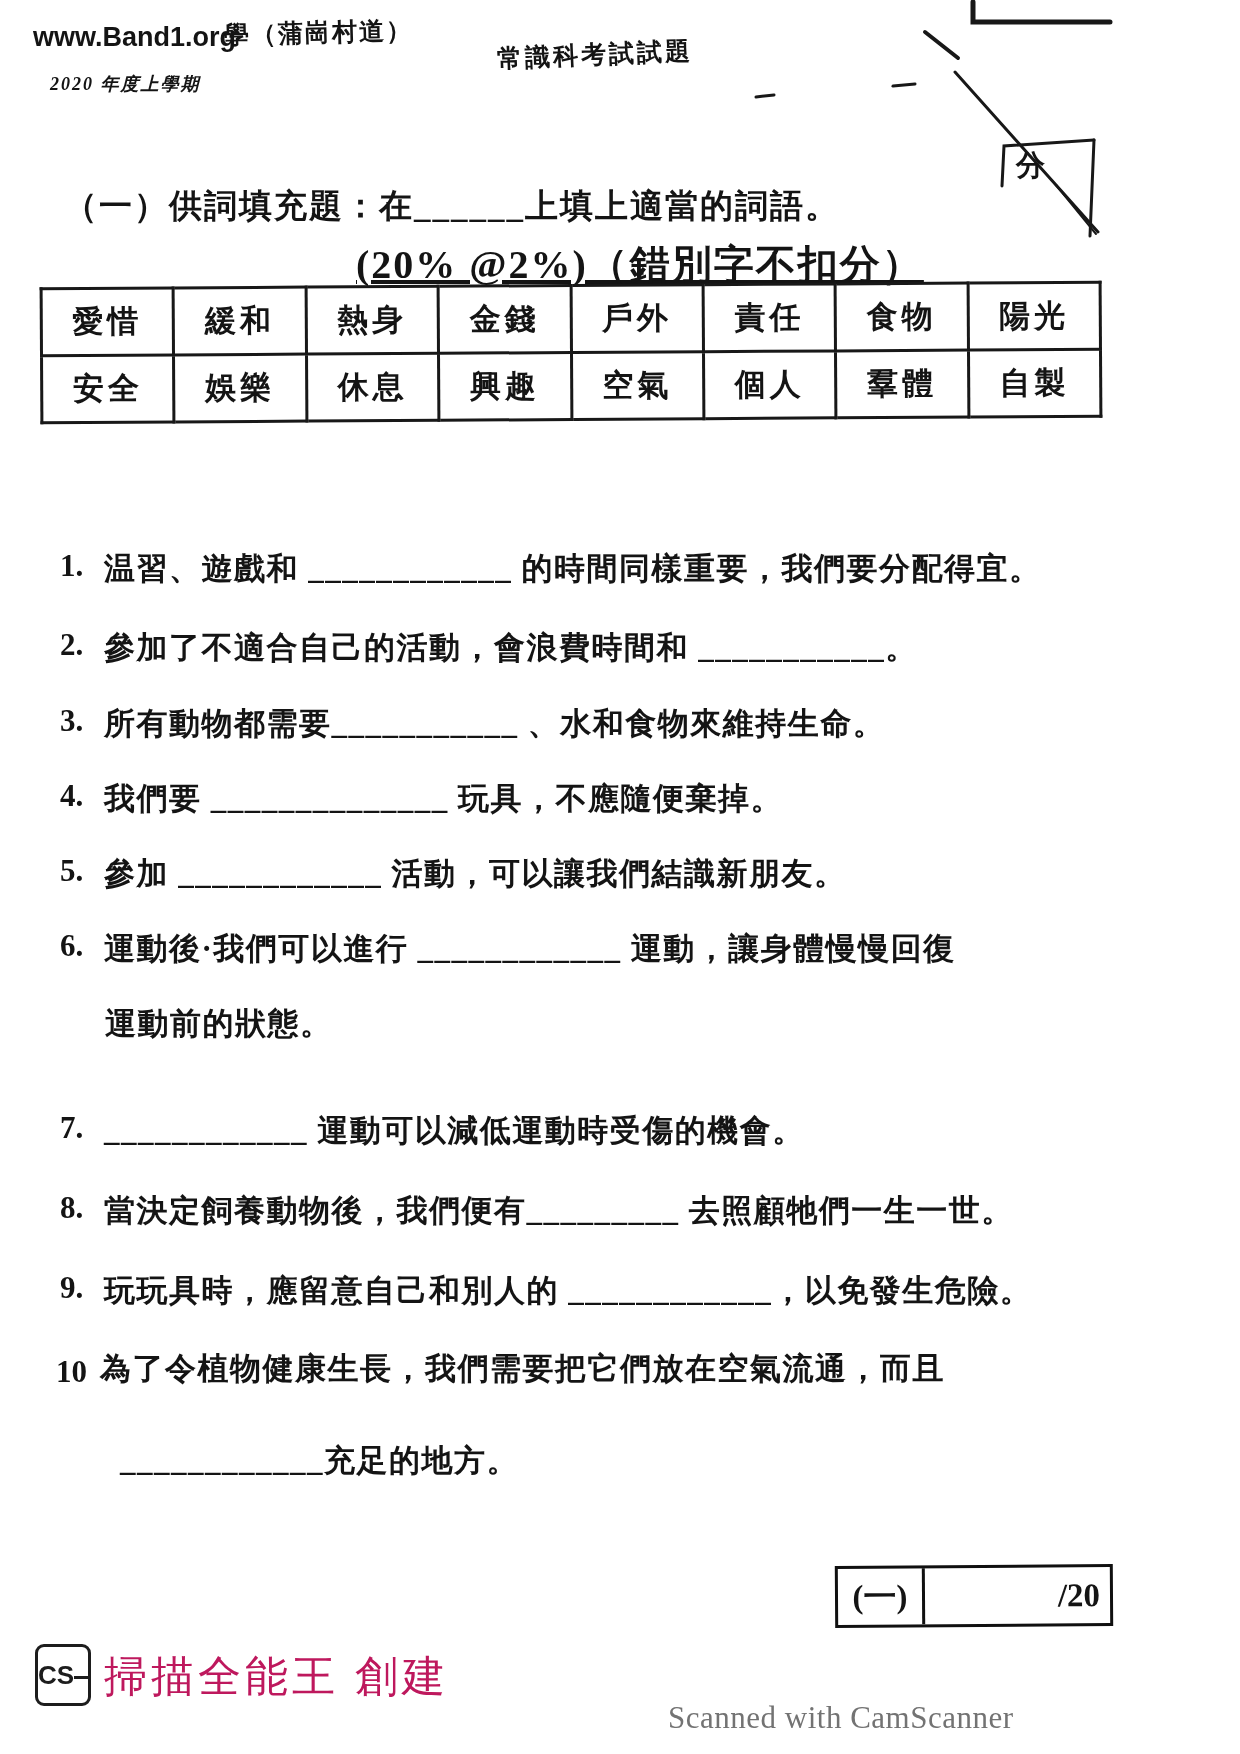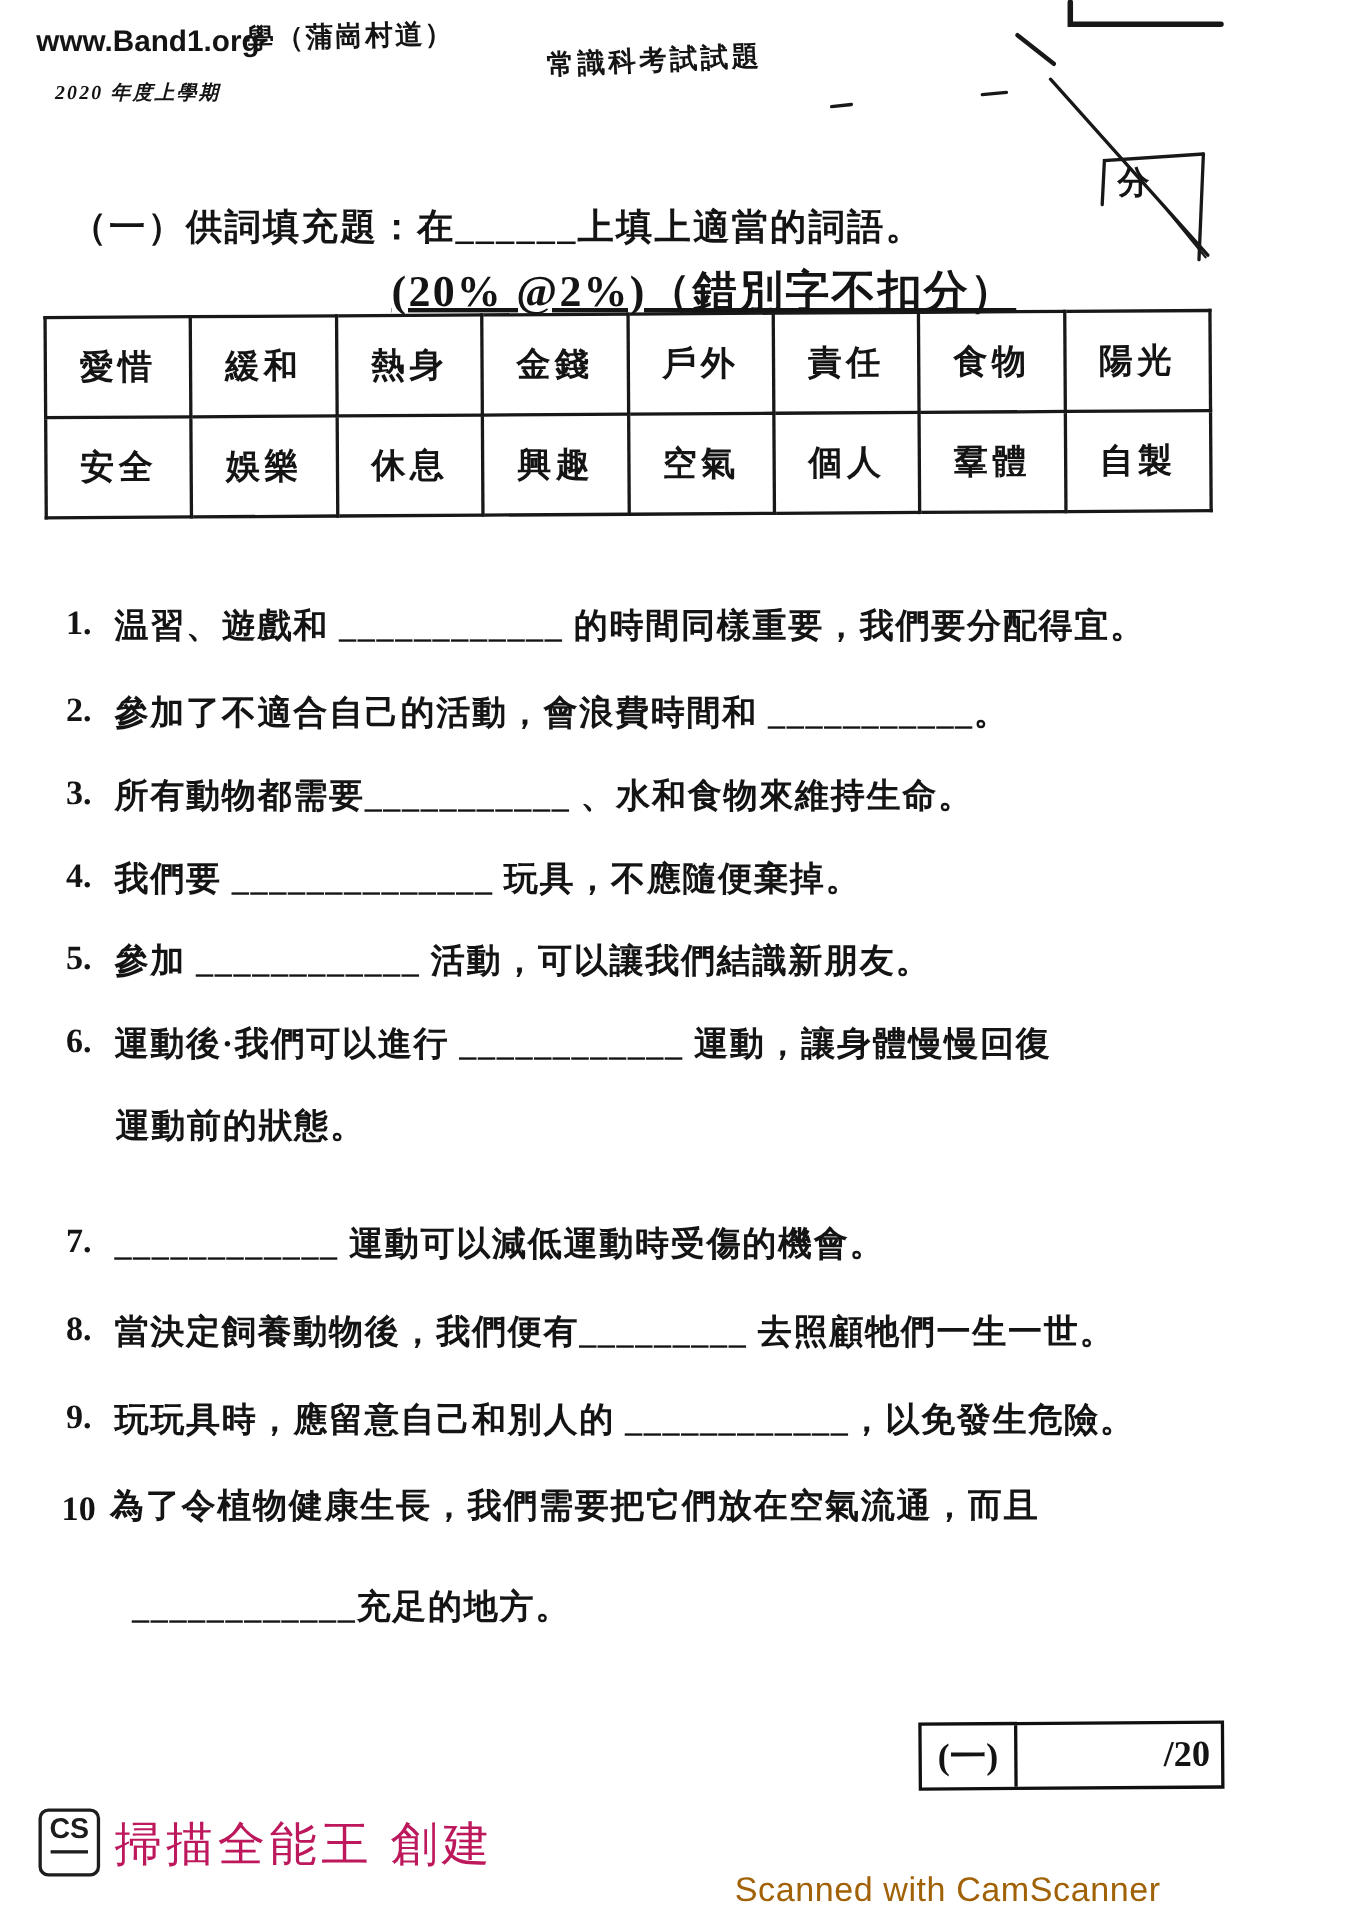--- a/index.html
+++ b/index.html
@@ -18,43 +18,43 @@
   .corner-mark{left:1016px;top:146px;font-size:29px;font-weight:700;}
 
   
   .heading{left:64px;top:184px;font-size:33px;font-weight:700;letter-spacing:2px;}
   .subheading{left:356px;top:237px;font-size:40px;font-weight:700;letter-spacing:2px;text-decoration:underline;}
 
   
   .word-bank{left:40px;top:284px;width:1062px;border-collapse:collapse;table-layout:fixed;
     transform:rotate(-0.35deg);}
   .word-bank td{border:3px solid #181818;height:56px;text-align:center;vertical-align:middle;
-    font-size:31px;font-weight:700;letter-spacing:4px;padding:16px;}
+    font-size:31px;font-weight:700;letter-spacing:4px;padding:4px;}
 
   
   .q-row{position:absolute;display:flex;white-space:nowrap;}
   .q-num{font-size:31px;font-weight:700;min-width:44px;}
   .q-text{font-size:31px;font-weight:700;letter-spacing:1.5px;}
 
   
   .score-box{left:835px;top:1565px;width:272px;height:56px;display:flex;border:3px solid #101010;transform:rotate(-0.4deg);}
   .score-box .cell1{width:84px;border-right:3px solid #101010;display:flex;align-items:center;justify-content:center;
     font-size:33px;font-weight:700;}
   .score-box .cell2{flex:1;display:flex;align-items:center;justify-content:flex-end;padding-right:10px;
     font-size:33px;font-weight:700;}
 
   
   .cs-logo{left:35px;top:1644px;width:50px;height:56px;border:3px solid #1d1d1d;border-radius:9px;
-    display:flex;flex-direction:column;align-items:center;justify-content:flex-start;
+    display:flex;flex-direction:row;align-items:center;justify-content:flex-end;
     font-family:"Liberation Sans","DejaVu Sans",sans-serif;font-weight:700;font-size:26px;color:#1d1d1d;}
   .cs-logo .bar{width:34px;height:0;border-top:3px solid #1d1d1d;margin-top:4px;}
   .created{left:104px;top:1648px;font-family:"Liberation Sans","DejaVu Sans",sans-serif;
     font-size:43px;font-weight:400;color:#be185d;letter-spacing:4px;}
-  .watermark{left:668px;top:1700px;font-family:Liberation Sans, sans-serif;
-    font-size:31px;font-weight:400;color:#a16207;letter-spacing:0.5px;}
+  .watermark{left:668px;top:1700px;font-family:Liberation Serif, serif;
+    font-size:31px;font-weight:400;color:#737373;letter-spacing:0.5px;}
 
   svg.artifacts{position:absolute;left:0;top:0;pointer-events:none;}
 </style>
 </head>
 <body>
 
 <svg class="artifacts" width="1240" height="1754" viewBox="0 0 1240 1754">
   <g stroke="#181818" fill="none" stroke-linecap="round">
     <polyline points="973,2 973,22 1110,22" stroke-width="5"></polyline>
     <line x1="925" y1="32" x2="958" y2="58" stroke-width="4"></line>

